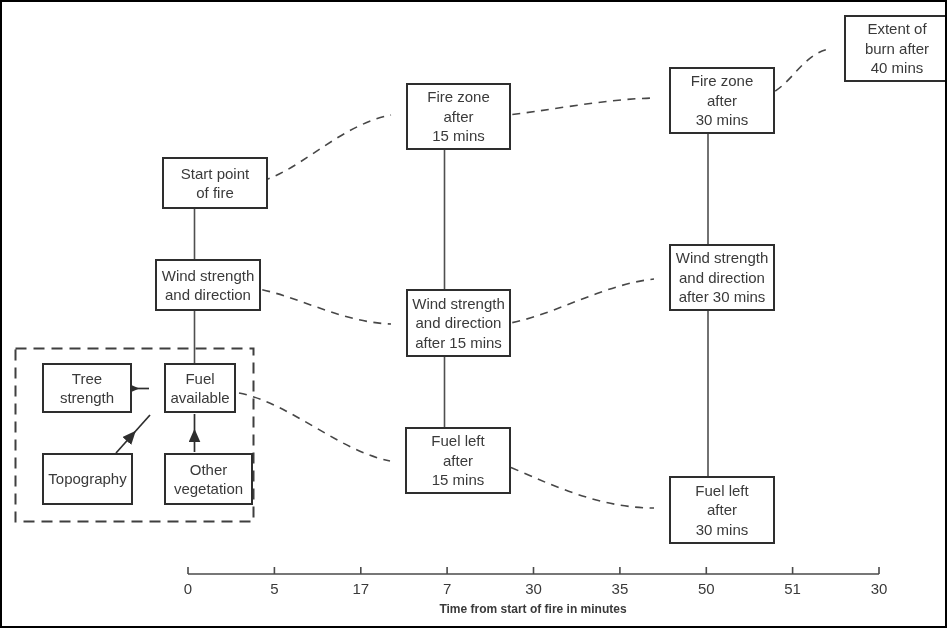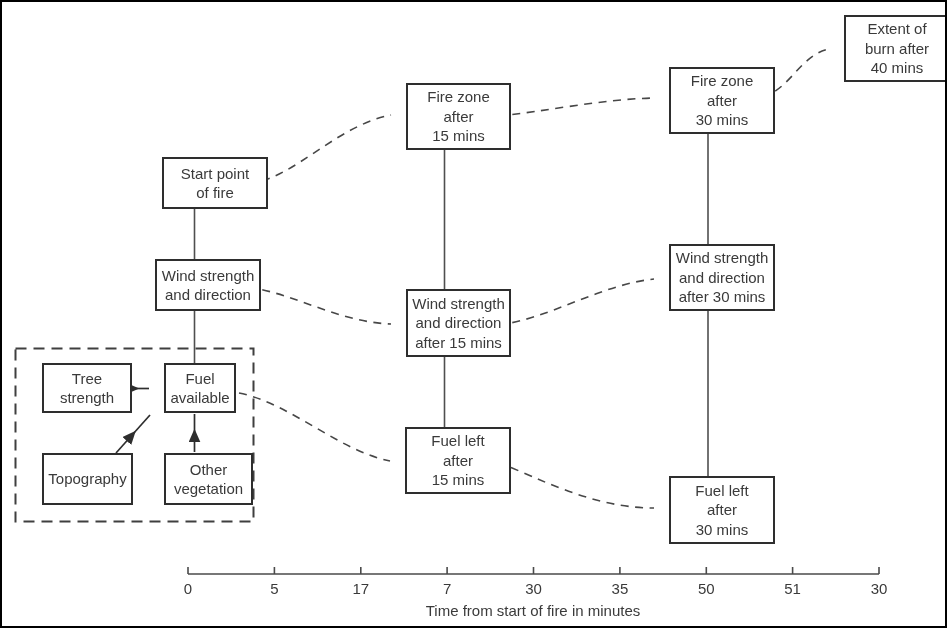--- a/index.html
+++ b/index.html
@@ -15,21 +15,21 @@
     display:flex; align-items:center; justify-content:center;
     text-align:center; white-space:pre-line;
     font-size:15px; line-height:19.5px; color:#3a3a3a;margin-left:14px;
   }
   .tick-label {
     position:absolute; top:578px; transform:translateX(-50%);
     font-size:15px; color:#3a3a3a;
   }
   .axis-title {
     position:absolute; top:600px; left:531px; transform:translateX(-50%);
-    font-size:15px; color:#3a3a3a; white-space:nowrap;
+    font-size:12px; color:#3a3a3a; white-space:nowrap;font-weight:bold;
   }
 </style>
 </head>
 <body>
 
 <div class="canvas">
 
   <svg class="layer" width="947" height="628" viewBox="0 0 947 628">
     <defs>
       <marker id="arrow" orient="auto" markerWidth="9" markerHeight="8" refX="5.5" refY="3.5">

